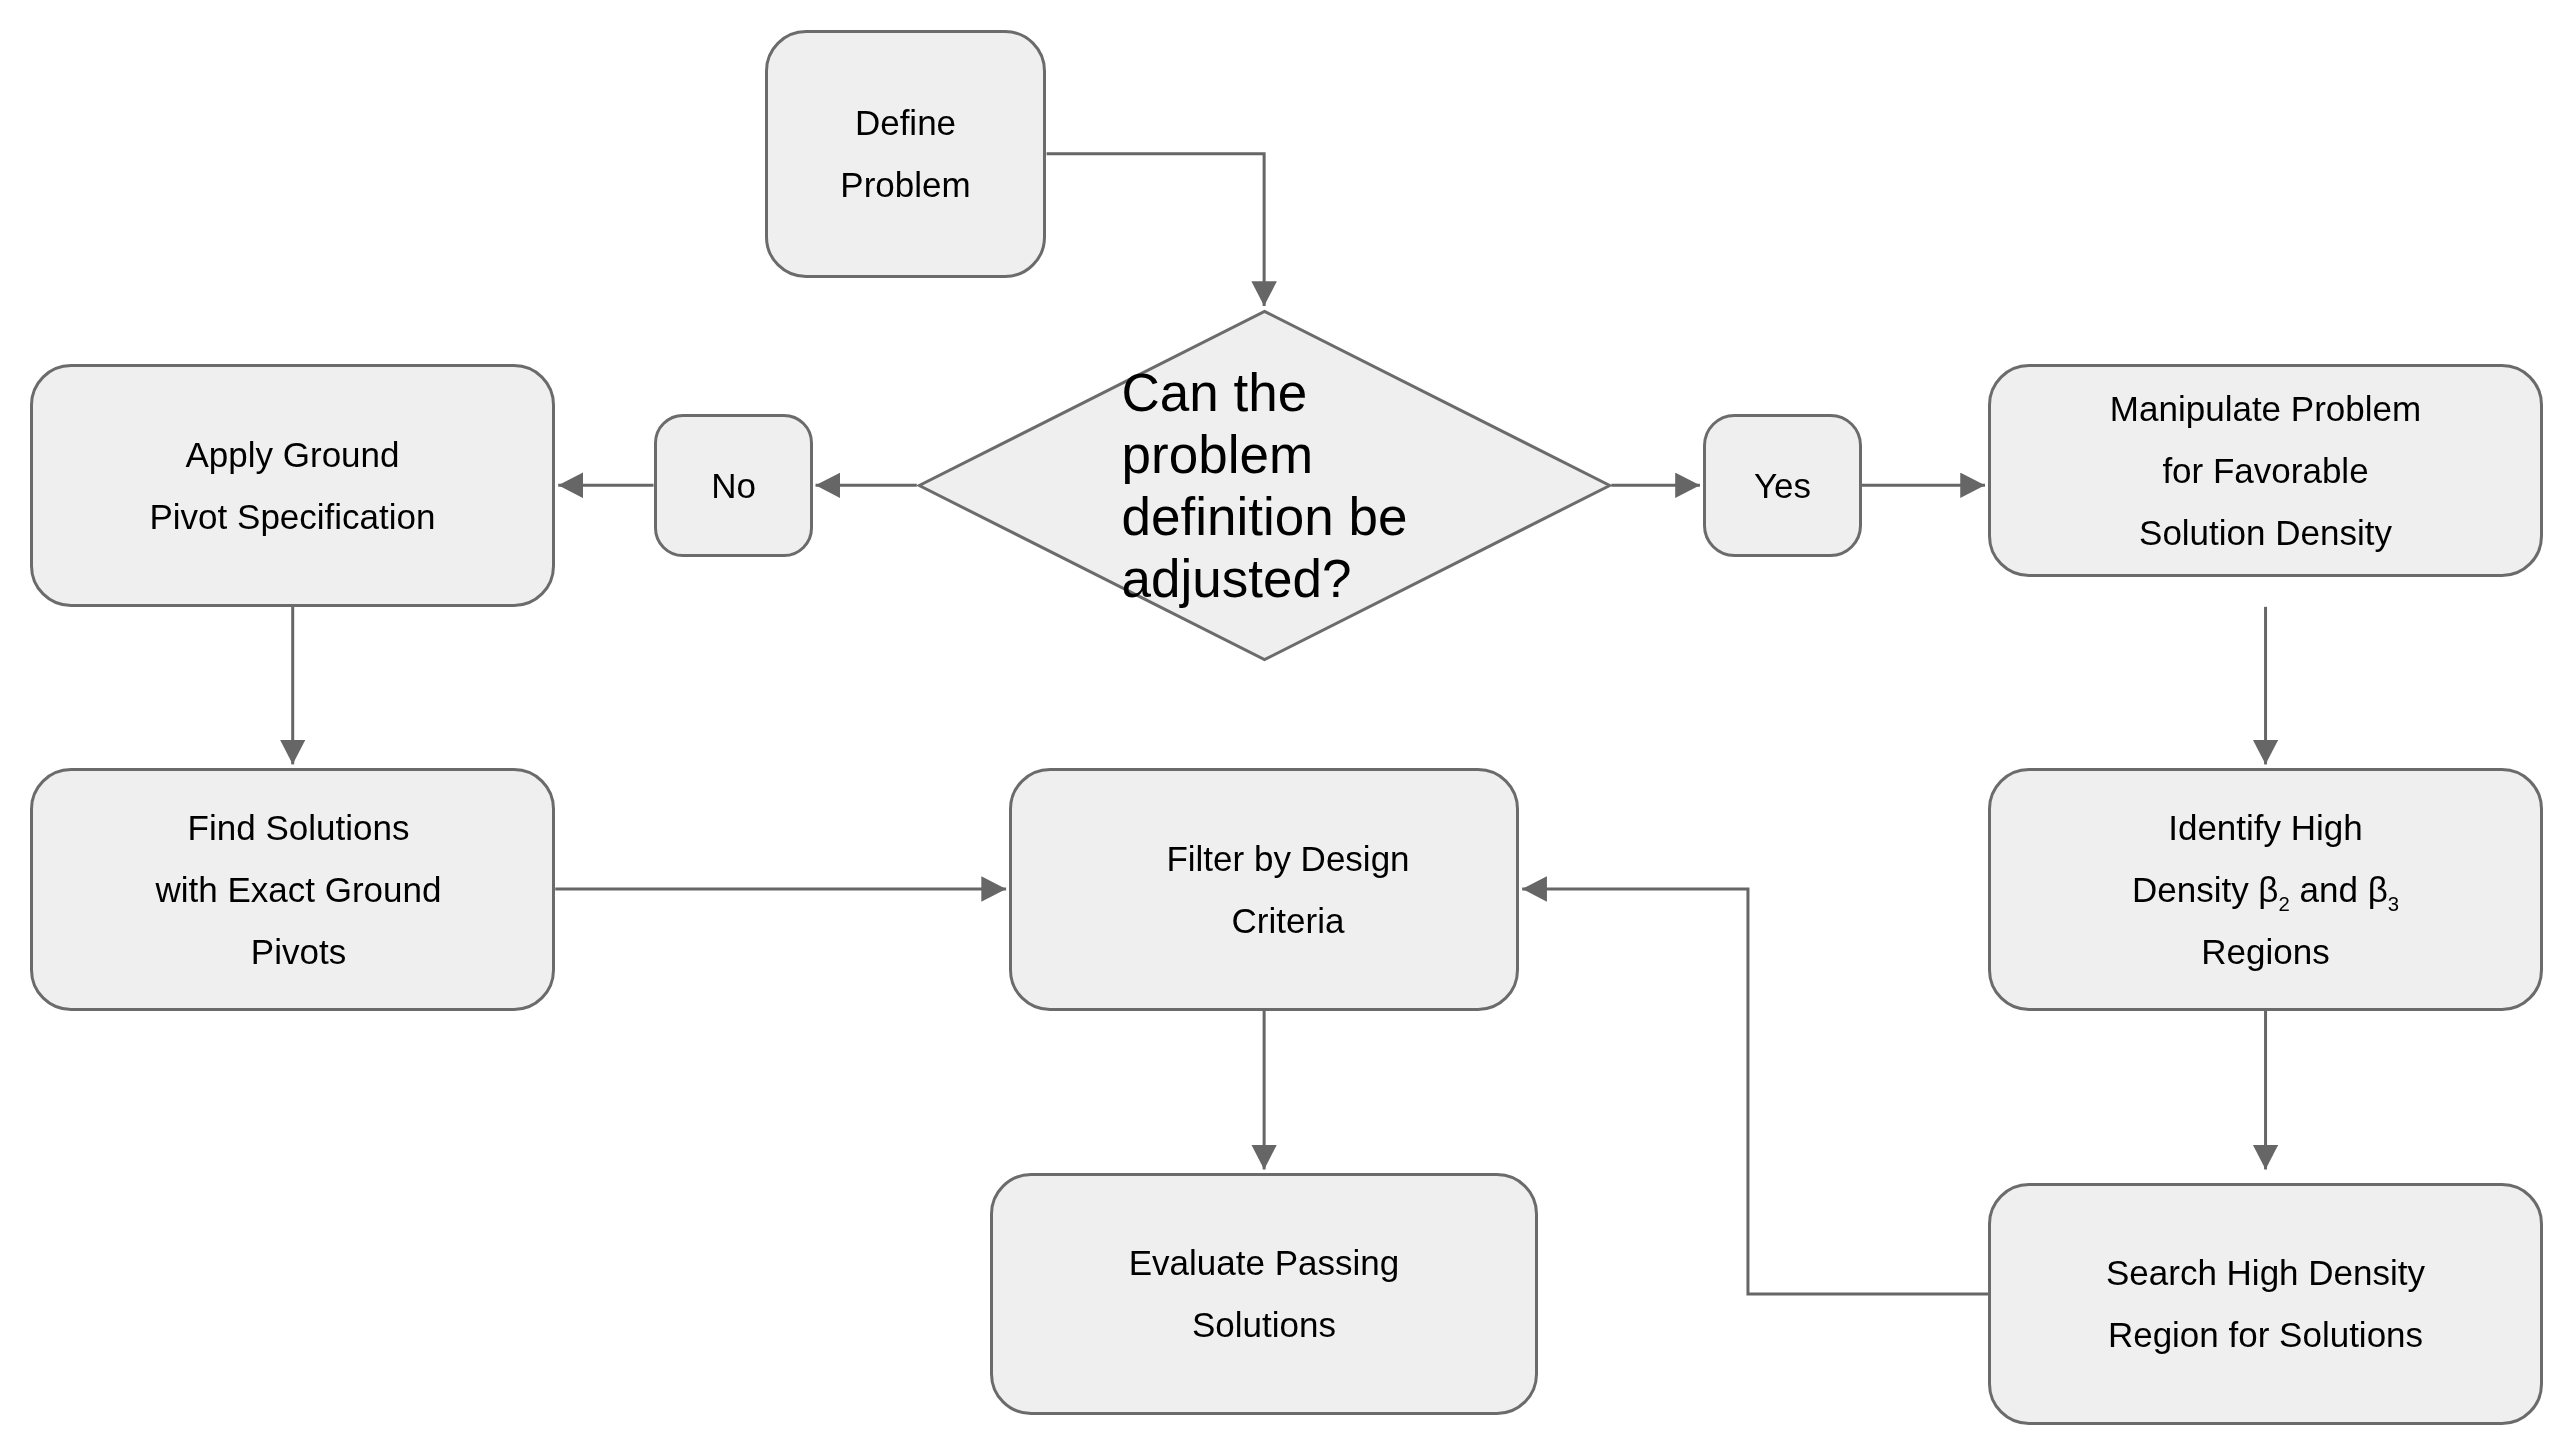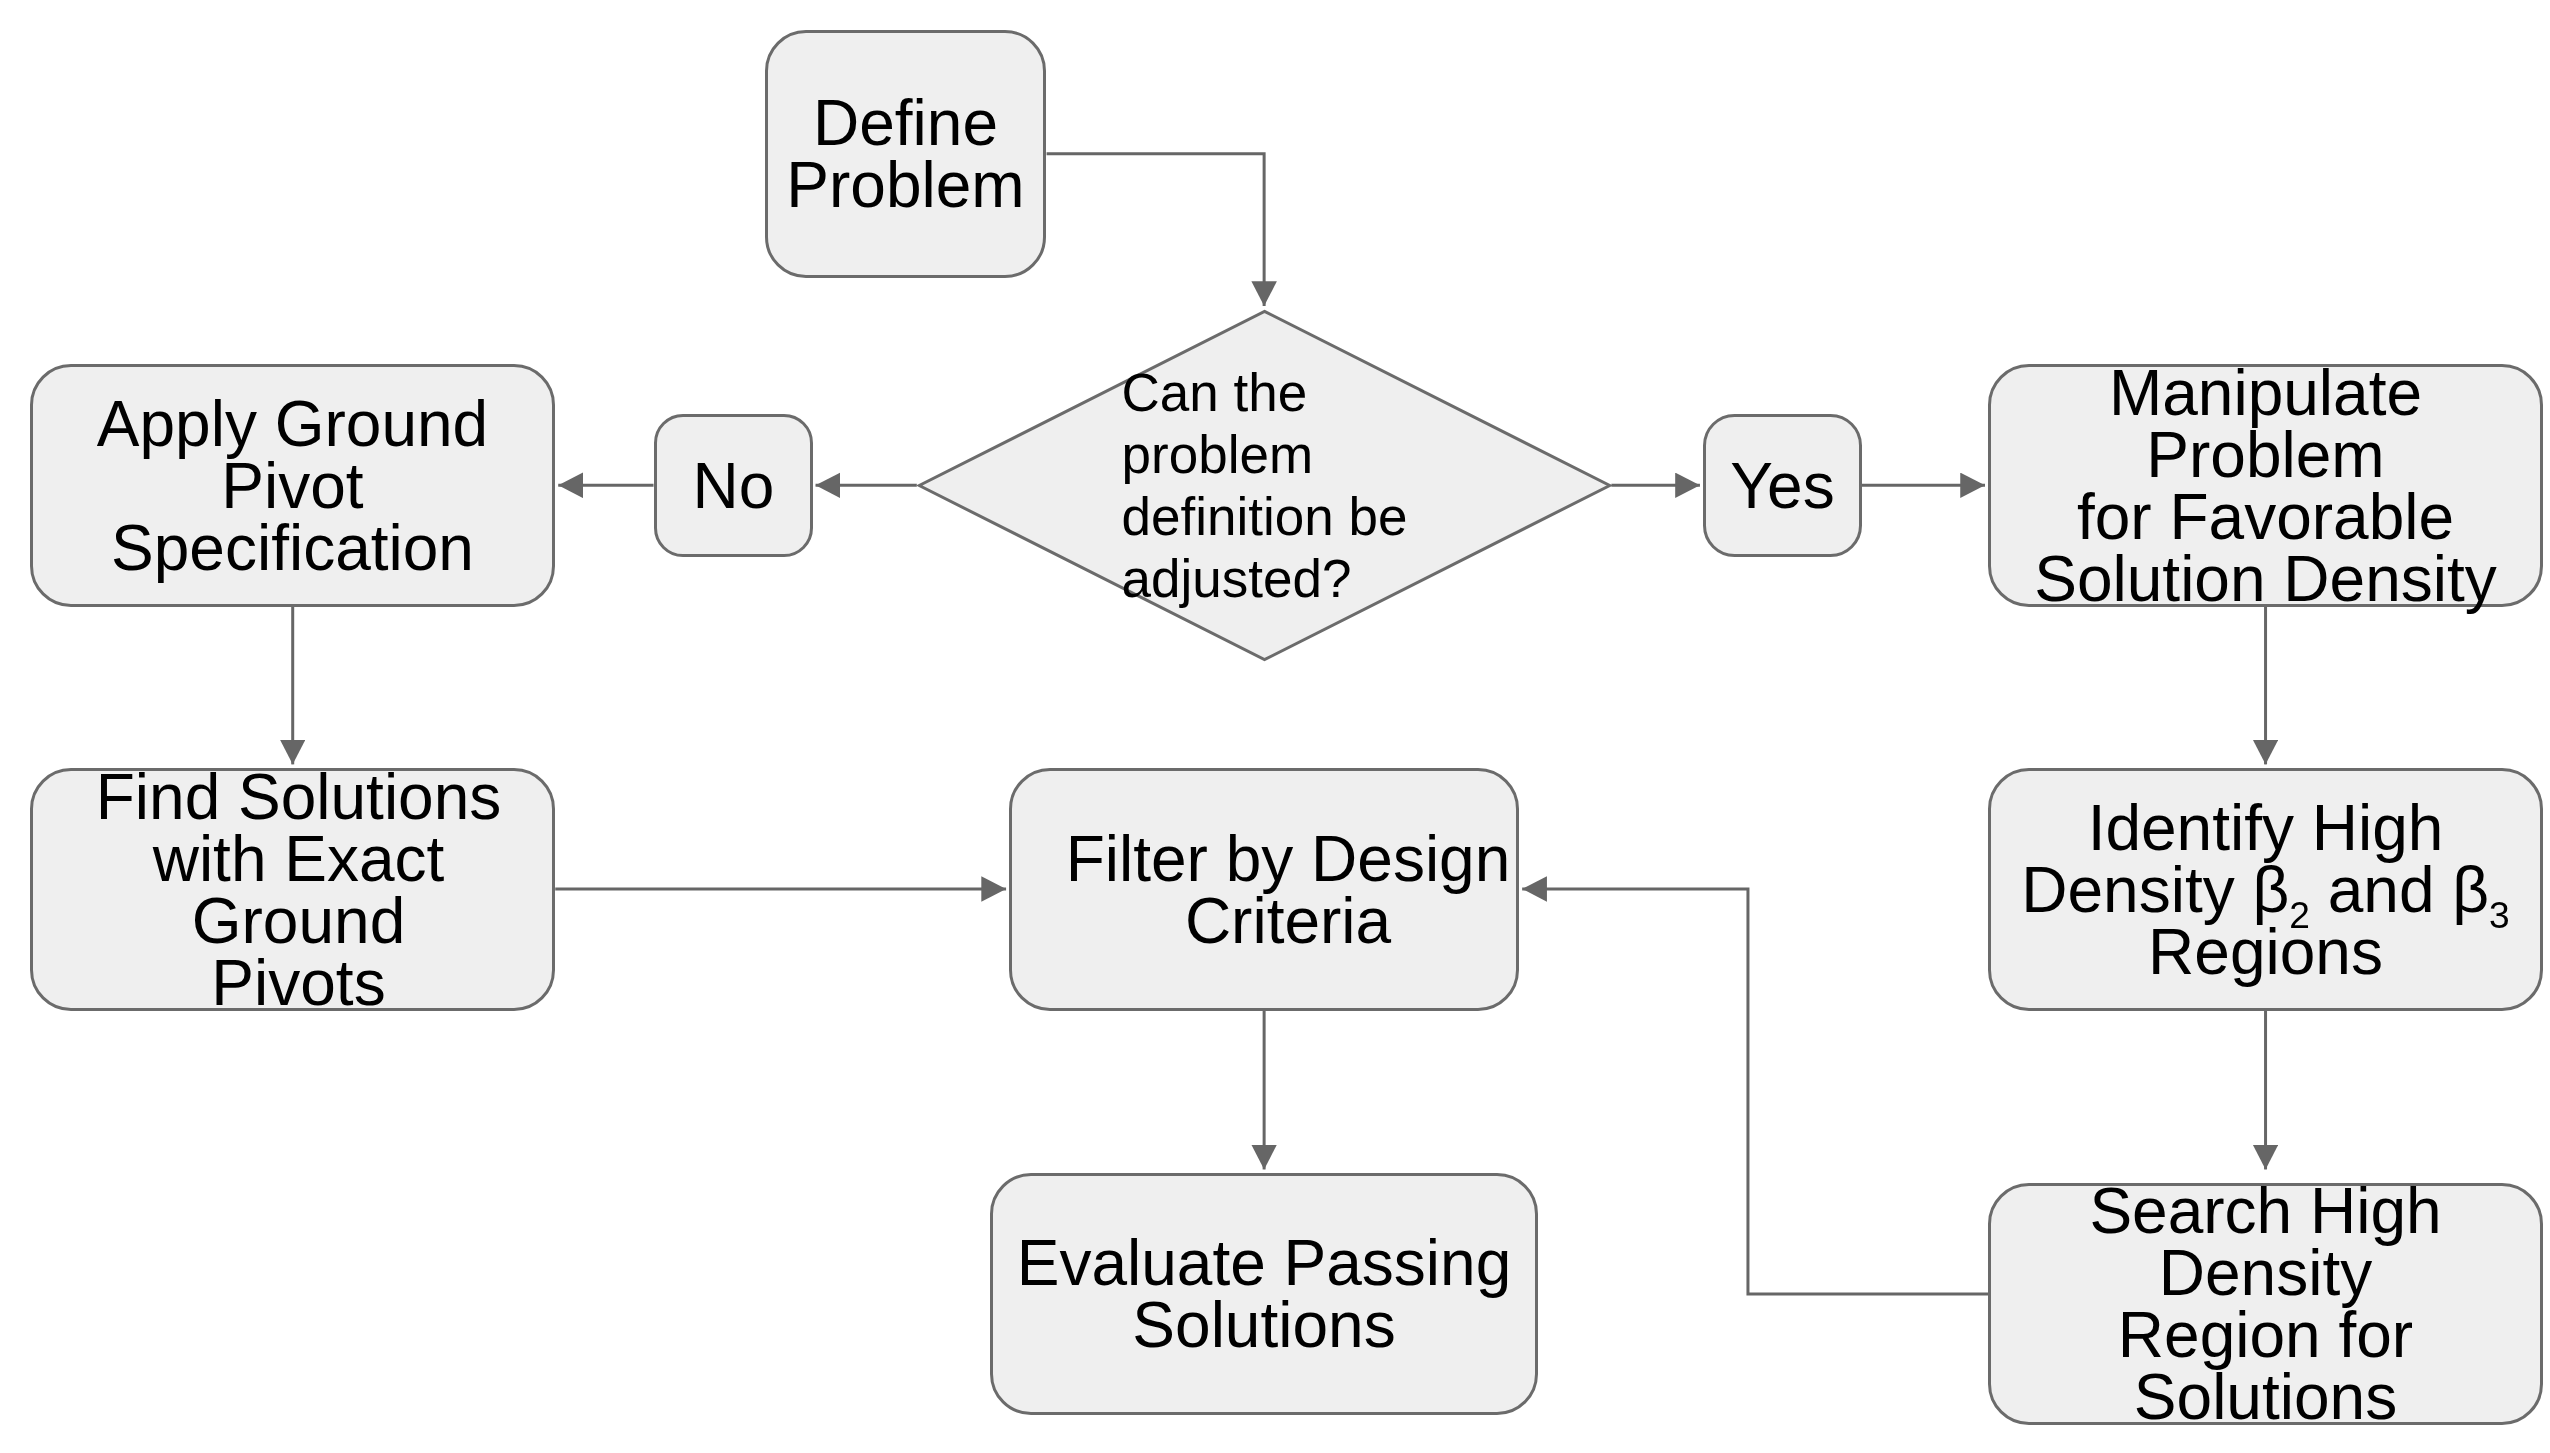--- a/index.html
+++ b/index.html
@@ -15,21 +15,21 @@
   .canvas{position:absolute;left:0;top:0;width:2550px;height:1453px;}
   .edges{position:absolute;left:0;top:0;width:100%;height:100%;}
   .edges path{stroke:var(--connector);stroke-width:4;fill:none;}
   .edges marker path{fill:var(--connector);stroke:none;}
   .node{
     position:absolute;
     background:var(--node-fill);
     border:3px solid var(--node-border);
     display:flex;flex-direction:column;justify-content:center;align-items:center;
     text-align:center;
-    font-size:64px;line-height:62px;
+    font-size:35px;line-height:62px;
     border-radius:41px;
   }
   .node.small{border-radius:31.5px;}
   .diamond-wrap{position:absolute;display:flex;justify-content:center;align-items:center;
     text-align:left;font-size:53px;line-height:62px;background:transparent;border:none;}
   .diamond-wrap svg{position:absolute;left:0;top:0;}
   .diamond-wrap svg polygon{fill:var(--node-fill);stroke:var(--node-border);stroke-width:4;}
   .diamond-label{position:relative;}
   sub{font-size:58%;line-height:0;vertical-align:-0.42em;}
 </style>
@@ -80,21 +80,21 @@
 
   <div class="node small" style="left:1703px;top:414px;width:159px;height:143px;">
     <div>Yes</div>
   </div>
 
   <div class="node" style="left:30px;top:364px;width:525px;height:243px;">
     <div>Apply Ground</div>
     <div>Pivot Specification</div>
   </div>
 
-  <div class="node" style="left:1988px;top:364px;width:555px;height:243px;">
+  <div class="node" style="left:1988px;top:364px;width:555px;height:213px;">
     <div>Manipulate Problem</div>
     <div>for Favorable</div>
     <div>Solution Density</div>
   </div>
 
   <div class="node" style="left:30px;top:768px;width:525px;height:243px;padding-left:12px;">
     <div>Find Solutions</div>
     <div>with Exact Ground</div>
     <div>Pivots</div>
   </div>

